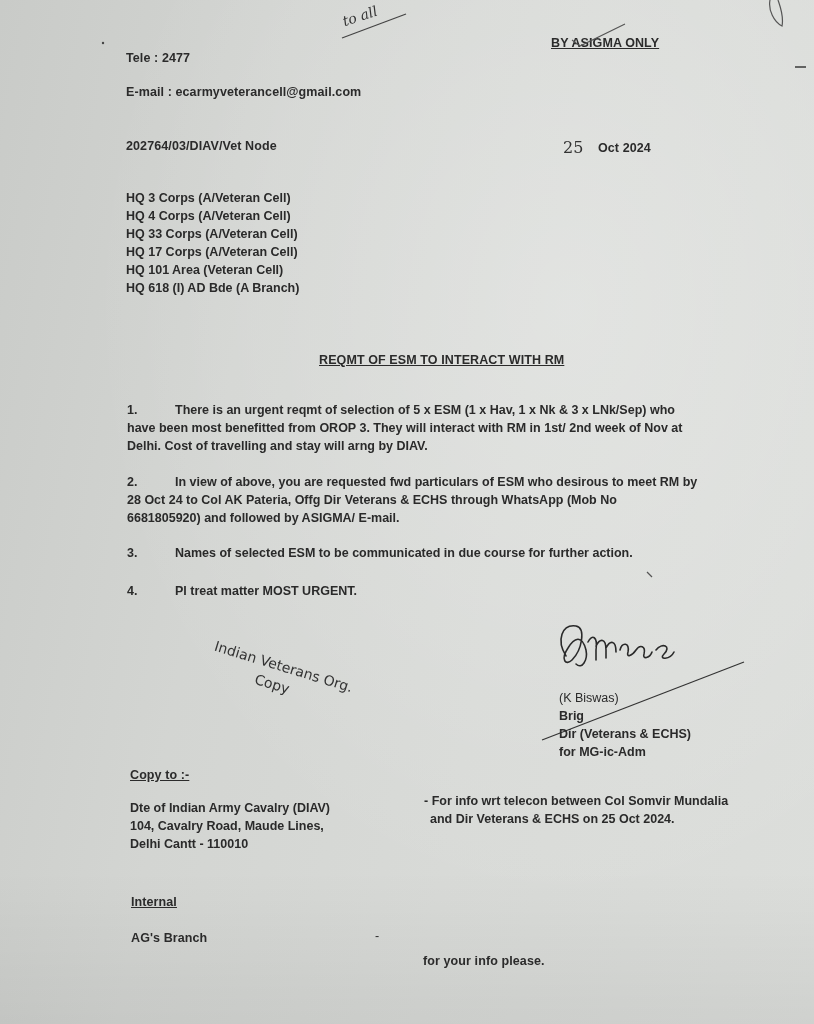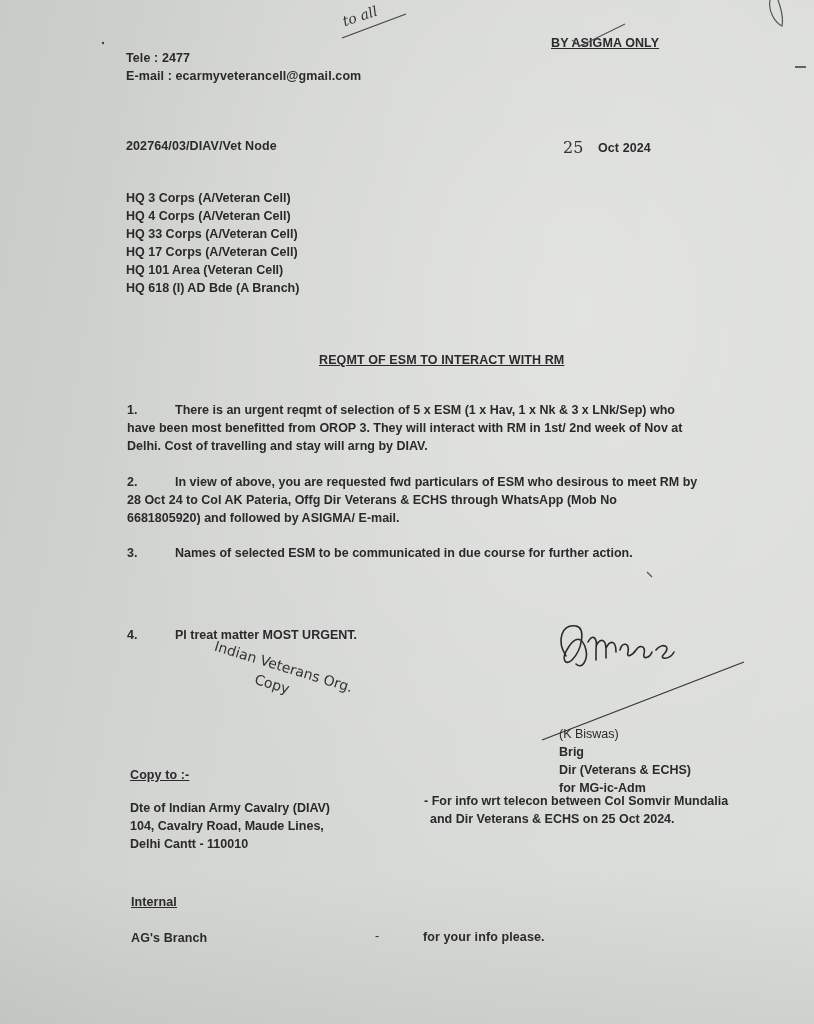--- a/index.html
+++ b/index.html
@@ -29,21 +29,21 @@
 <body>
 
 <div class="page">
 
   <span class="hand" style="left:342px; top:8px; font-size:14px; transform: rotate(-18deg);">to all</span>
   <svg class="abs" style="left:340px;top:10px;" width="70" height="30">
     <path d="M2 28 L66 4" stroke="#444" stroke-width="1.3" fill="none"></path>
   </svg>
 
   <div class="t" style="left:126px; top:49px;">Tele : 2477</div>
-  <div class="t" style="left:126px; top:67px;">E-mail : ecarmyveterancell@gmail.com</div>
+  <div class="t" style="left:126px; top:83px;">E-mail : ecarmyveterancell@gmail.com</div>
 
   <div class="t u" style="left:551px; top:34px;">BY ASIGMA ONLY</div>
   <svg class="abs" style="left:570px;top:20px;" width="60" height="30">
     <path d="M2 20 L10 26 L55 4" stroke="#555" stroke-width="1.1" fill="none"></path>
   </svg>
 
   <div class="t" style="left:126px; top:137px;">202764/03/DIAV/Vet Node</div>
   <span class="hand" style="left:563px; top:138px; font-size:16px; font-style:normal;">25</span>
   <div class="t" style="left:598px; top:139px;">Oct 2024</div>
 
@@ -67,60 +67,60 @@
   <div class="block" style="left:127px; top:473px;">
     <span class="line"><span class="num">2.</span><span>In view of above, you are requested fwd particulars of ESM who desirous to meet RM by</span></span>
     <span class="line">28 Oct 24 to Col AK Pateria, Offg Dir Veterans &amp; ECHS through WhatsApp (Mob No</span>
     <span class="line">6681805920) and followed by ASIGMA/ E-mail.</span>
   </div>
 
   <div class="block" style="left:127px; top:544px;">
     <span class="line"><span class="num">3.</span><span>Names of selected ESM to be communicated in due course for further action.</span></span>
   </div>
 
-  <div class="block" style="left:127px; top:582px;margin-top:44px;">
+  <div class="block" style="left:127px; top:582px;">
     <span class="line"><span class="num">4.</span><span>Pl treat matter MOST URGENT.</span></span>
   </div>
 
   <div class="stamp" style="left:218px; top:636px;">
     <span style="display:block;">Indian Veterans Org.</span>
     <span style="display:block; padding-left:48px;">Copy</span>
   </div>
 
   <svg class="abs" style="left:552px;top:620px;" width="150" height="60">
     <path d="M14 36 C4 20 10 4 24 6 C34 8 30 30 20 40 C14 46 8 40 16 28 C22 18 30 14 34 30 C36 40 30 50 24 44
              M36 22 C40 14 46 16 44 30 L44 40 M44 26 C48 18 54 18 54 30 L54 38 M54 28 C58 20 64 20 64 32
              M68 30 C70 22 78 22 76 32 C74 38 80 36 84 30 C88 24 94 26 92 34 C90 40 98 38 100 32
              M104 30 C110 22 120 26 112 34 C106 40 118 40 122 32" stroke="#2a2a2a" stroke-width="1.6" fill="none" stroke-linecap="round"></path>
   </svg>
   <svg class="abs" style="left:540px;top:660px;" width="210" height="85">
     <path d="M2 80 L204 2" stroke="#333" stroke-width="1.2" fill="none"></path>
   </svg>
   <div class="block" style="left:559px; top:689px;">
-    <span class="line n" style="font-weight:normal;margin-top:36px;">(K Biswas)</span>
+    <span class="line n" style="font-weight:normal;">(K Biswas)</span>
     <span class="line">Brig</span>
     <span class="line">Dir (Veterans &amp; ECHS)</span>
     <span class="line">for MG-ic-Adm</span>
   </div>
 
   <div class="t u" style="left:130px; top:766px;">Copy to :-</div>
   <div class="block" style="left:130px; top:799px;">
     <span class="line">Dte of Indian Army Cavalry (DIAV)</span>
     <span class="line">104, Cavalry Road, Maude Lines,</span>
     <span class="line">Delhi Cantt - 110010</span>
   </div>
   <div class="block" style="left:424px; top:792px;">
     <span class="line">- For info wrt telecon between Col Somvir Mundalia</span>
     <span class="line" style="padding-left:6px;">and Dir Veterans &amp; ECHS on 25 Oct 2024.</span>
   </div>
 
   <div class="t u" style="left:131px; top:893px;">Internal</div>
   <div class="t" style="left:131px; top:929px;">AG's Branch</div>
   <div class="t n" style="left:375px; top:927px;">-</div>
-  <div class="t" style="left:423px; top:928px;">for your info please.</div>
+  <div class="t" style="left:423px; top:952px;">for your info please.</div>
 
   <svg class="abs" style="left:764px;top:0px;" width="30" height="30">
     <path d="M6 0 C4 10 10 22 18 26 C20 16 16 6 14 0" stroke="#555" stroke-width="1.2" fill="none"></path>
   </svg>
   <svg class="abs" style="left:794px;top:64px;" width="14" height="6">
     <path d="M1 3 L12 3" stroke="#444" stroke-width="1.6"></path>
   </svg>
   <svg class="abs" style="left:645px;top:570px;" width="10" height="10">
     <path d="M2 2 L7 7" stroke="#555" stroke-width="1.3"></path>
   </svg>

